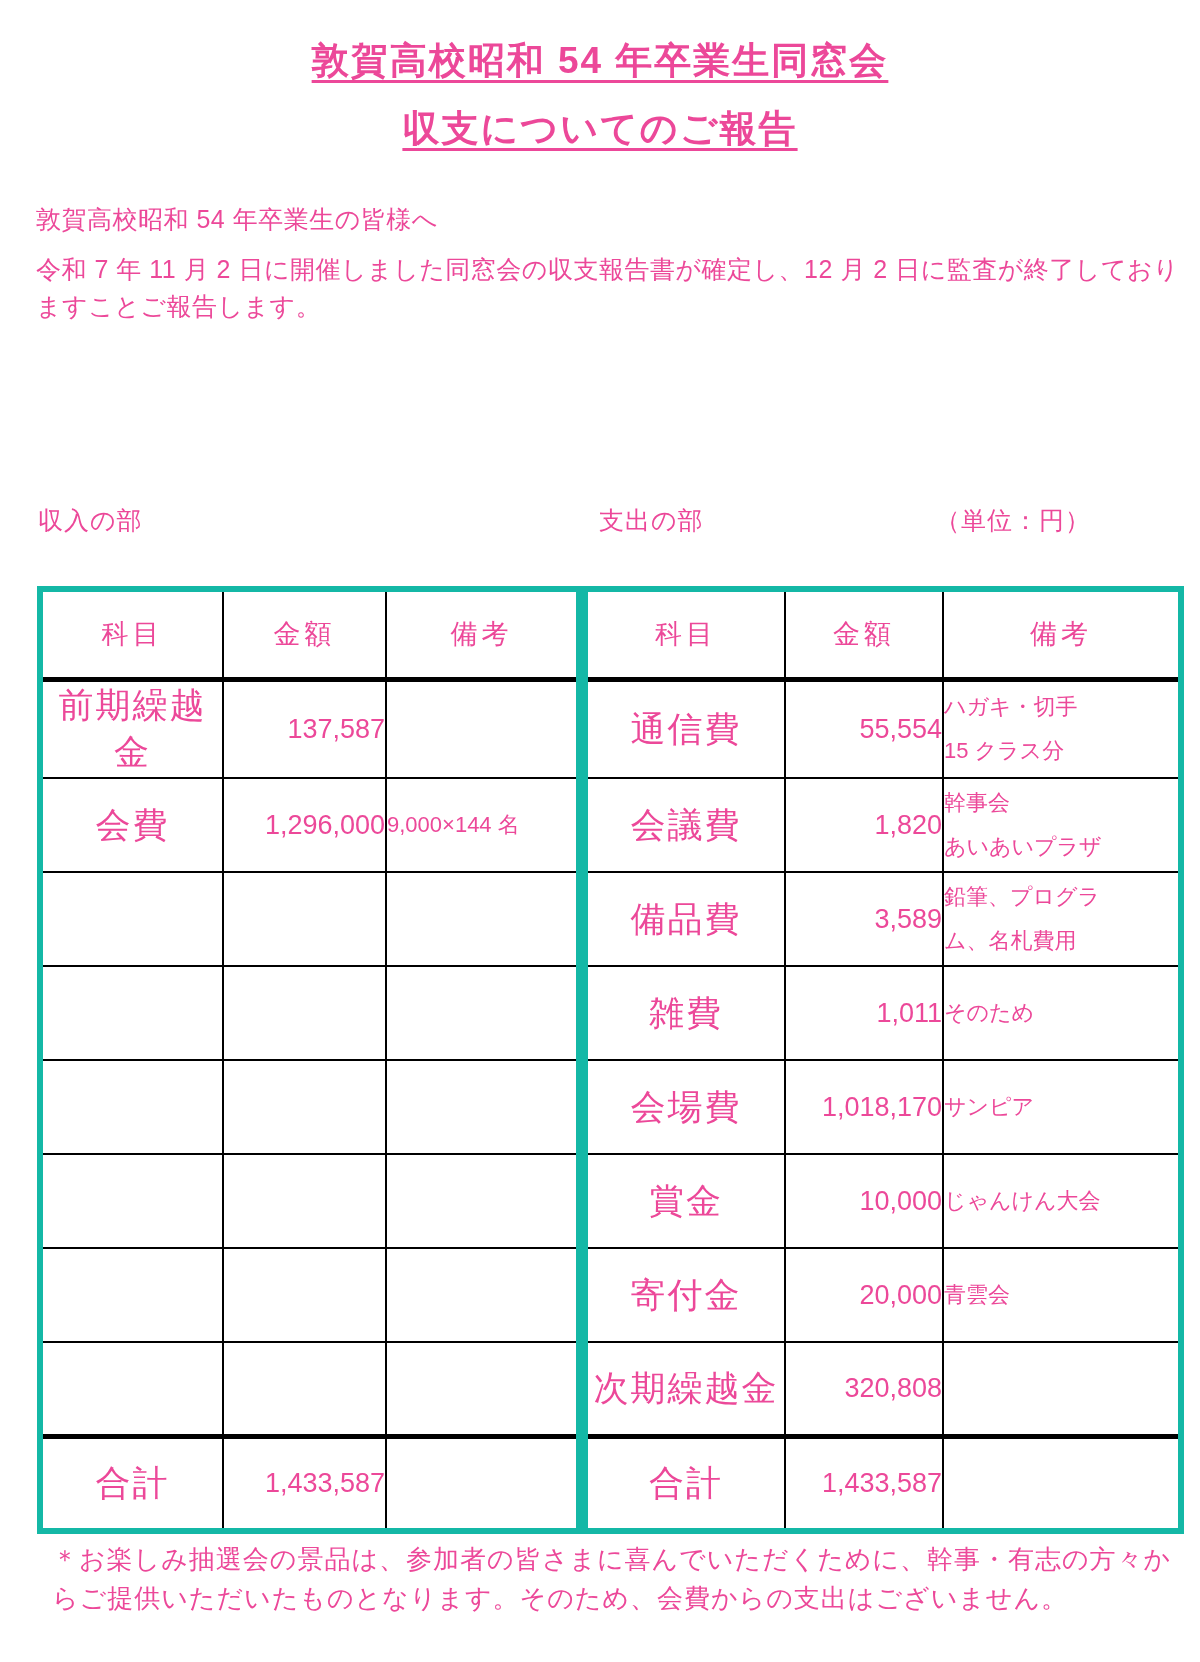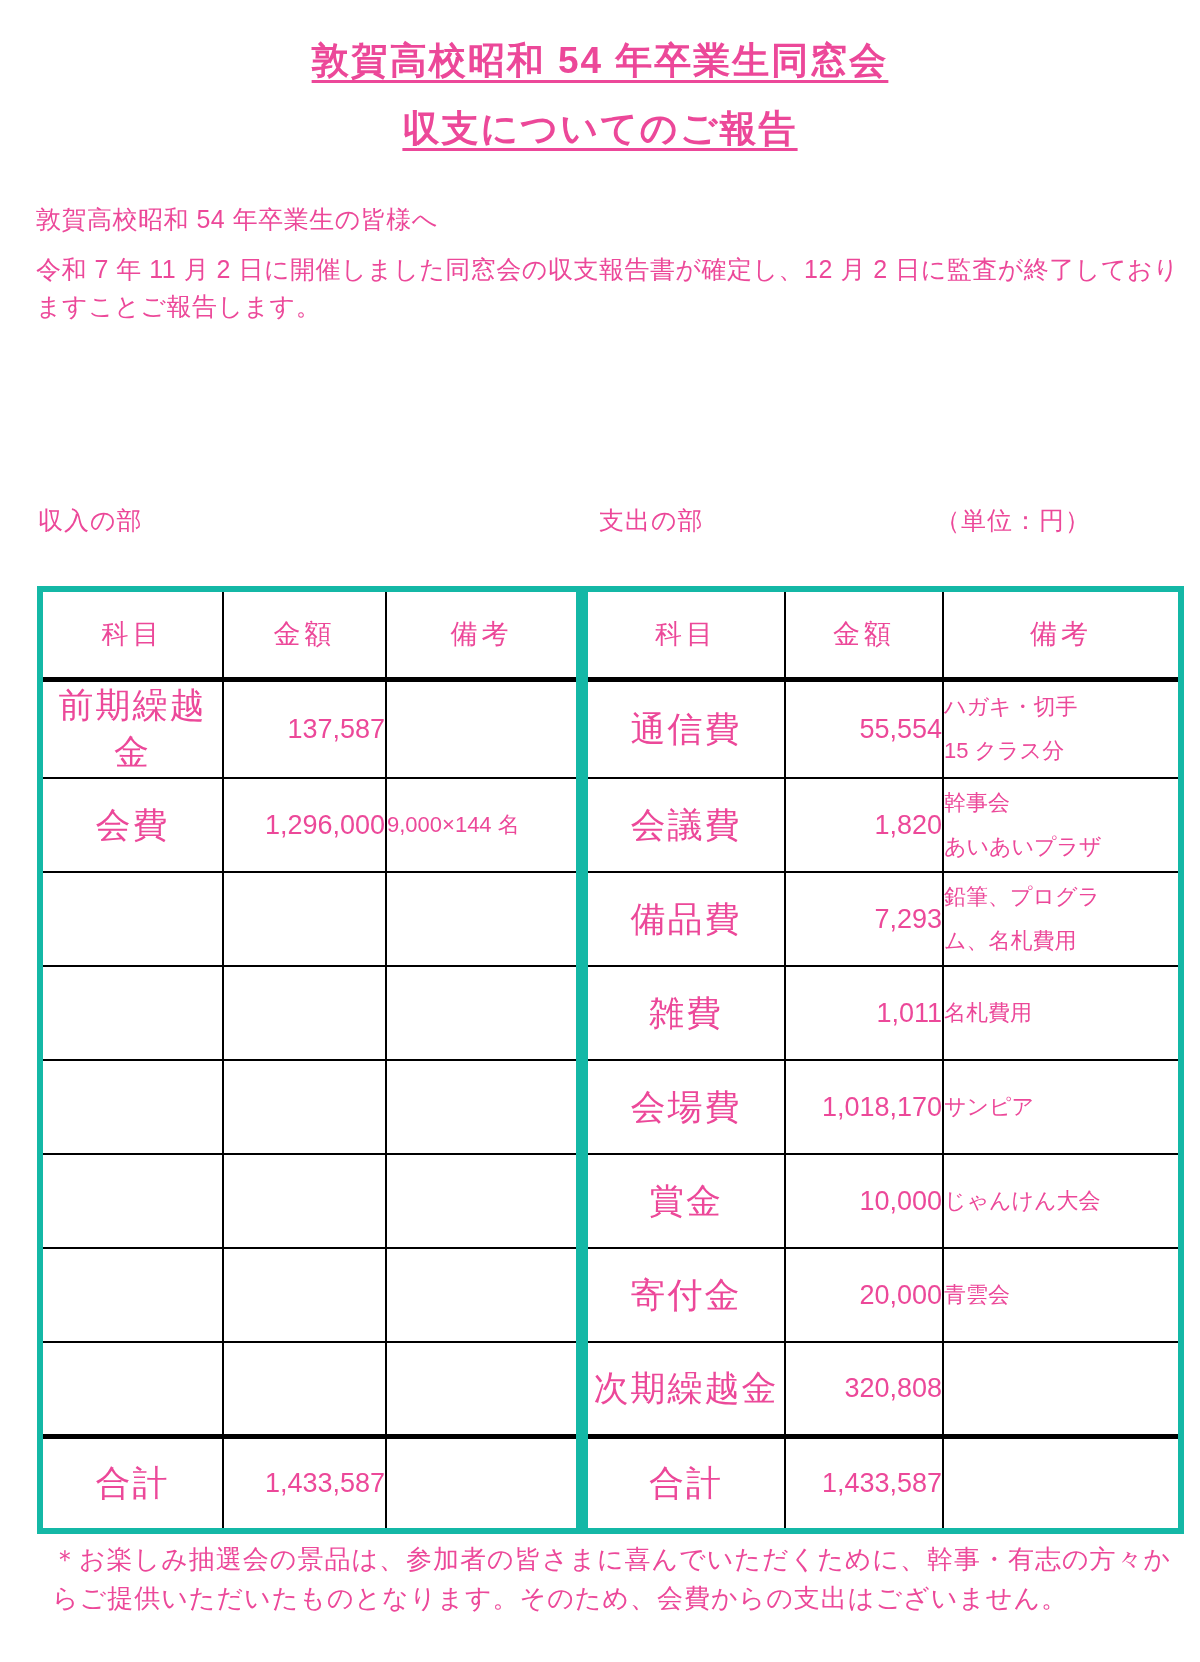--- a/index.html
+++ b/index.html
@@ -184,28 +184,28 @@
 15 クラス分</td>
         </tr>
         <tr>
           <td class="col-item">会議費</td>
           <td class="col-amount">1,820</td>
           <td class="col-note">幹事会
 あいあいプラザ</td>
         </tr>
         <tr>
           <td class="col-item">備品費</td>
-          <td class="col-amount">7,293</td>
+          <td class="col-amount">3,589</td>
           <td class="col-note">鉛筆、プログラ
 ム、名札費用</td>
         </tr>
         <tr>
           <td class="col-item">雑費</td>
           <td class="col-amount">1,011</td>
-          <td class="col-note">名札費用</td>
+          <td class="col-note">そのため</td>
         </tr>
         <tr>
           <td class="col-item">会場費</td>
           <td class="col-amount">1,018,170</td>
           <td class="col-note">サンピア</td>
         </tr>
         <tr>
           <td class="col-item">賞金</td>
           <td class="col-amount">10,000</td>
           <td class="col-note">じゃんけん大会</td>

